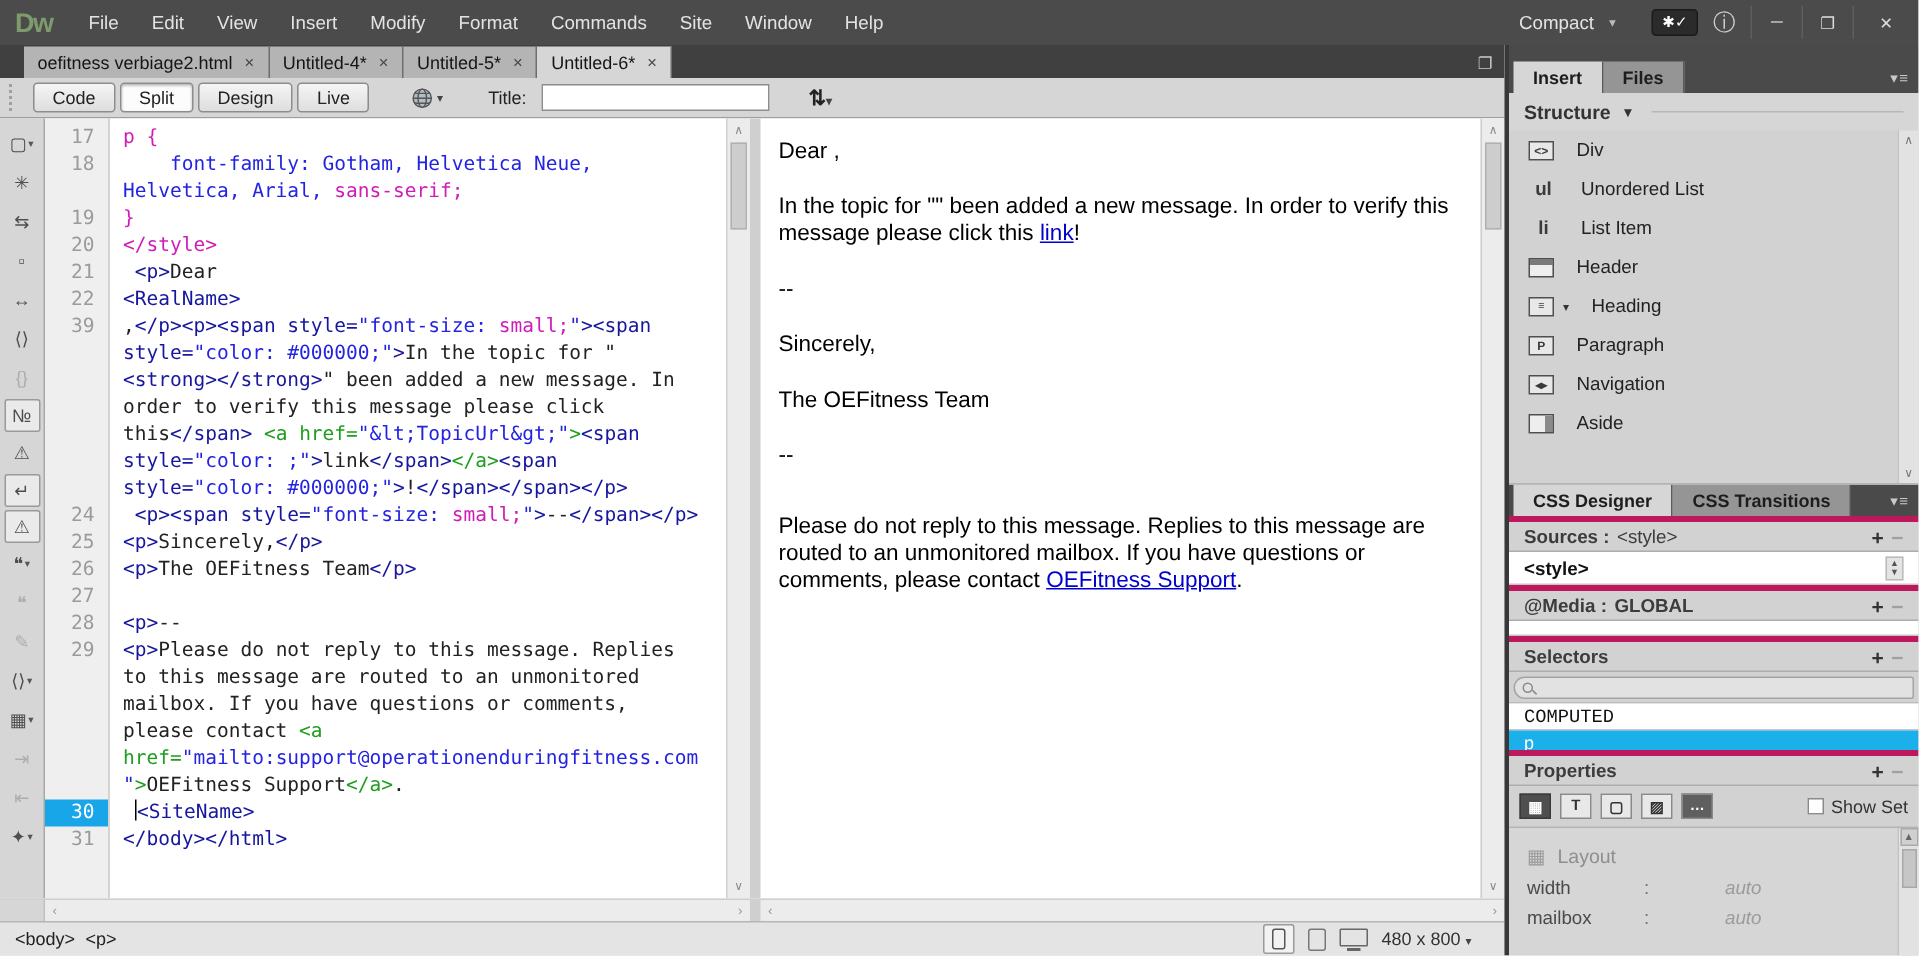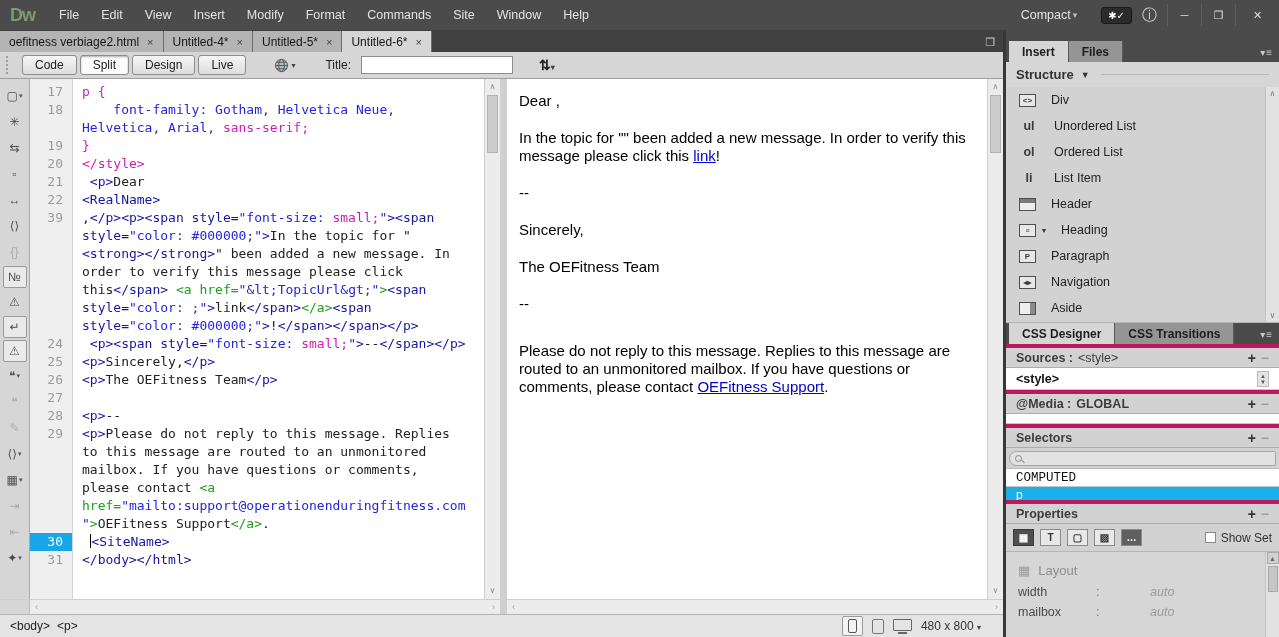--- a/index.html
+++ b/index.html
@@ -6,32 +6,32 @@
   body {
     width: 1279px; height: 637px; overflow: hidden;
     font-family: "Liberation Sans", sans-serif; font-size: 12px;
     background: #d6d6d6; color: #222;
   }
   
   .titlebar { height: 30px; background: #4b4b4b; display: flex; align-items: center; color: #e3e3e3; }
   .logo { color: #7d9b6c; font-weight: bold; font-size: 18px; padding: 0 13px 0 10px; letter-spacing: -1px; }
   .menu-item { padding: 0 11px; font-size: 12.5px; cursor: default; }
   .tb-right { margin-left: auto; display: flex; align-items: center; gap: 10px; }
-  .workspace { display: flex; align-items: center; gap: 2px; font-size: 12.5px; padding-right: 14px; }
+  .workspace { display: flex; align-items: center; gap: 10px; font-size: 12.5px; padding-right: 14px; }
   .ws-caret { font-size: 9px; color: #bbb; }
   .sync-badge { background: #2b2b2b; border-radius: 3px; padding: 2px 6px; color: #fff; font-size: 10px; border: 1px solid #1a1a1a; }
   .info-icon { font-size: 15px; color: #d0d0d0; }
   .winbtns { display: flex; align-self: flex-start; }
   .winbtn { width: 34px; height: 22px; display: flex; align-items: center; justify-content: center; font-size: 11px; color: #ddd; border-left: 1px solid #5e5e5e; }
   .winbtn.close { width: 44px; }
   
   .main-row { display: flex; height: 607px; }
   .doc-col { width: 1003px; display: flex; flex-direction: column; }
   
-  .tabstrip { height: 22px; background: #404040; display: flex; align-items: flex-end; }
+  .tabstrip { height: 22px; background: #404040; display: flex; align-items: flex-end; padding-left: 16px; }
   .tab { background: #b4b4b4; height: 21px; padding: 0 9px; display: flex; align-items: center; gap: 8px; font-size: 12px; color: #151515; border-right: 1px solid #6d6d6d; }
   .tab.active { background: #d6d6d6; }
   .tab-close { color: #444; font-size: 11px; }
   .cascade-btn { margin-left: auto; color: #c9c9c9; padding: 0 8px 3px 0; font-size: 11px; }
   
   .doctoolbar { height: 27px; background: #d6d6d6; border-bottom: 1px solid #9e9e9e; display: flex; align-items: center; padding-left: 4px; gap: 4px; }
   .grip { width: 6px; height: 18px; border-left: 2px dotted #9f9f9f; margin: 0 6px 0 2px; }
   .viewbtn { background: linear-gradient(#f5f5f5, #dedede); border: 1px solid #8d8d8d; border-radius: 3px; padding: 2px 12px; font-size: 12px; color: #222; }
   .viewbtn.active { background: #fcfcfc; box-shadow: inset 0 1px 2px rgba(0,0,0,.3); }
   .globe-wrap { display: flex; align-items: center; margin: 0 8px 0 24px; gap: 2px; color: #555; }
@@ -342,24 +342,20 @@
     <div class="insert-list" id="insertlist">
         <div class="insert-item">
           <span class="iicon div-icon box">&lt;&gt;</span>
           <span>Div</span>
         </div>
         <div class="insert-item">
           <span class="iicon ul-icon">ul</span>
           <span>Unordered List</span>
         </div>
         <div class="insert-item">
-          <span class="iicon ol-icon">ol</span>
-          <span>Ordered List</span>
-        </div>
-        <div class="insert-item">
           <span class="iicon li-icon">li</span>
           <span>List Item</span>
         </div>
         <div class="insert-item">
           <span class="iicon header-icon box"></span>
           <span>Header</span>
         </div>
         <div class="insert-item">
           <span class="iicon heading-icon box">≡</span>
           <span class="icaret">▾</span>

